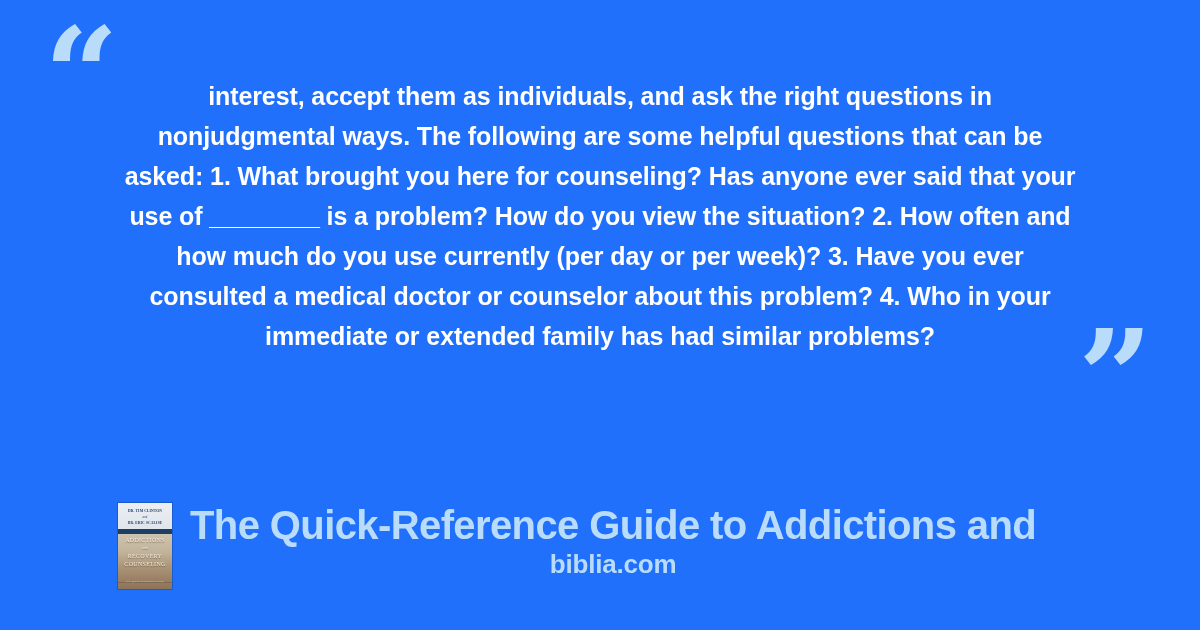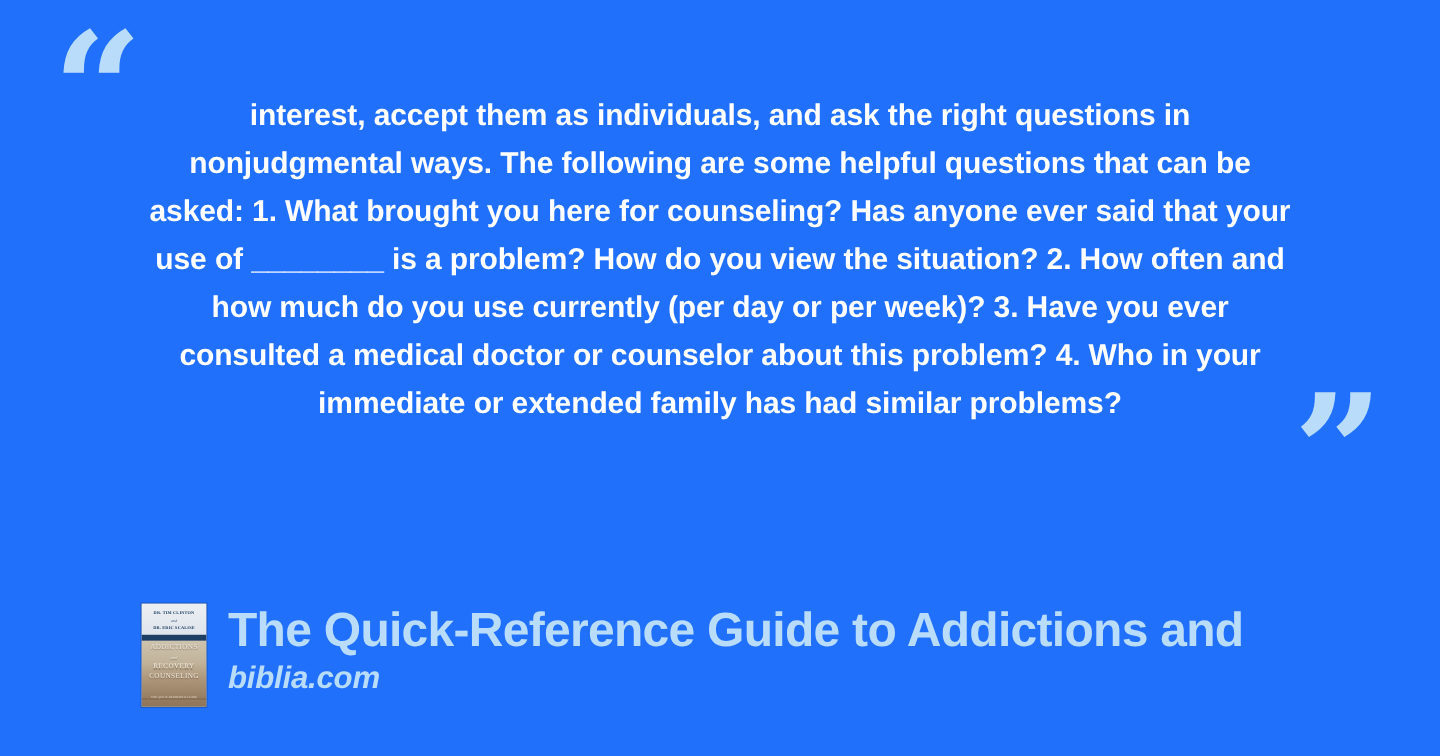--- a/index.html
+++ b/index.html
@@ -150,40 +150,40 @@
     font-family: "Liberation Serif", serif;
     font-size: 2.6px;
     line-height: 4px;
   }
 
   #footer-text {
     margin-left: 18px;
     display: flex;
     flex-direction: column;
     justify-content: flex-start;
+    text-align: center;
   }
   #book-title {
     color: #b9dcfb;
     font-family: "Liberation Sans", sans-serif;
     font-weight: 700;
     font-size: 40px;
     line-height: 44px;
     letter-spacing: -0.6px;
     white-space: nowrap;
   }
   #site-name {
     margin-top: 2px;
     color: #b9dcfb;
     font-family: "Liberation Sans", sans-serif;
     font-weight: 700;
     font-size: 26px;
     line-height: 30px;
     letter-spacing: -0.2px;
     white-space: nowrap;
-    font-style: italic;
   }
 </style>
 </head>
 <body>
 
 <div id="card" style="background: rgb(32, 112, 251);">
 
   <span id="quote-open" class="quote-mark" style="color: rgb(185, 220, 251);">“</span>
 
   <div id="quote-body" style="color: rgb(255, 255, 255);">interest, accept them as individuals, and ask the right questions in nonjudgmental ways. The following are some helpful questions that can be asked: 1. What brought you here for counseling? Has anyone ever said that your use of ________ is a problem? How do you view the situation? 2. How often and how much do you use currently (per day or per week)? 3. Have you ever consulted a medical doctor or counselor about this problem? 4. Who in your immediate or extended family has had similar problems?</div>

